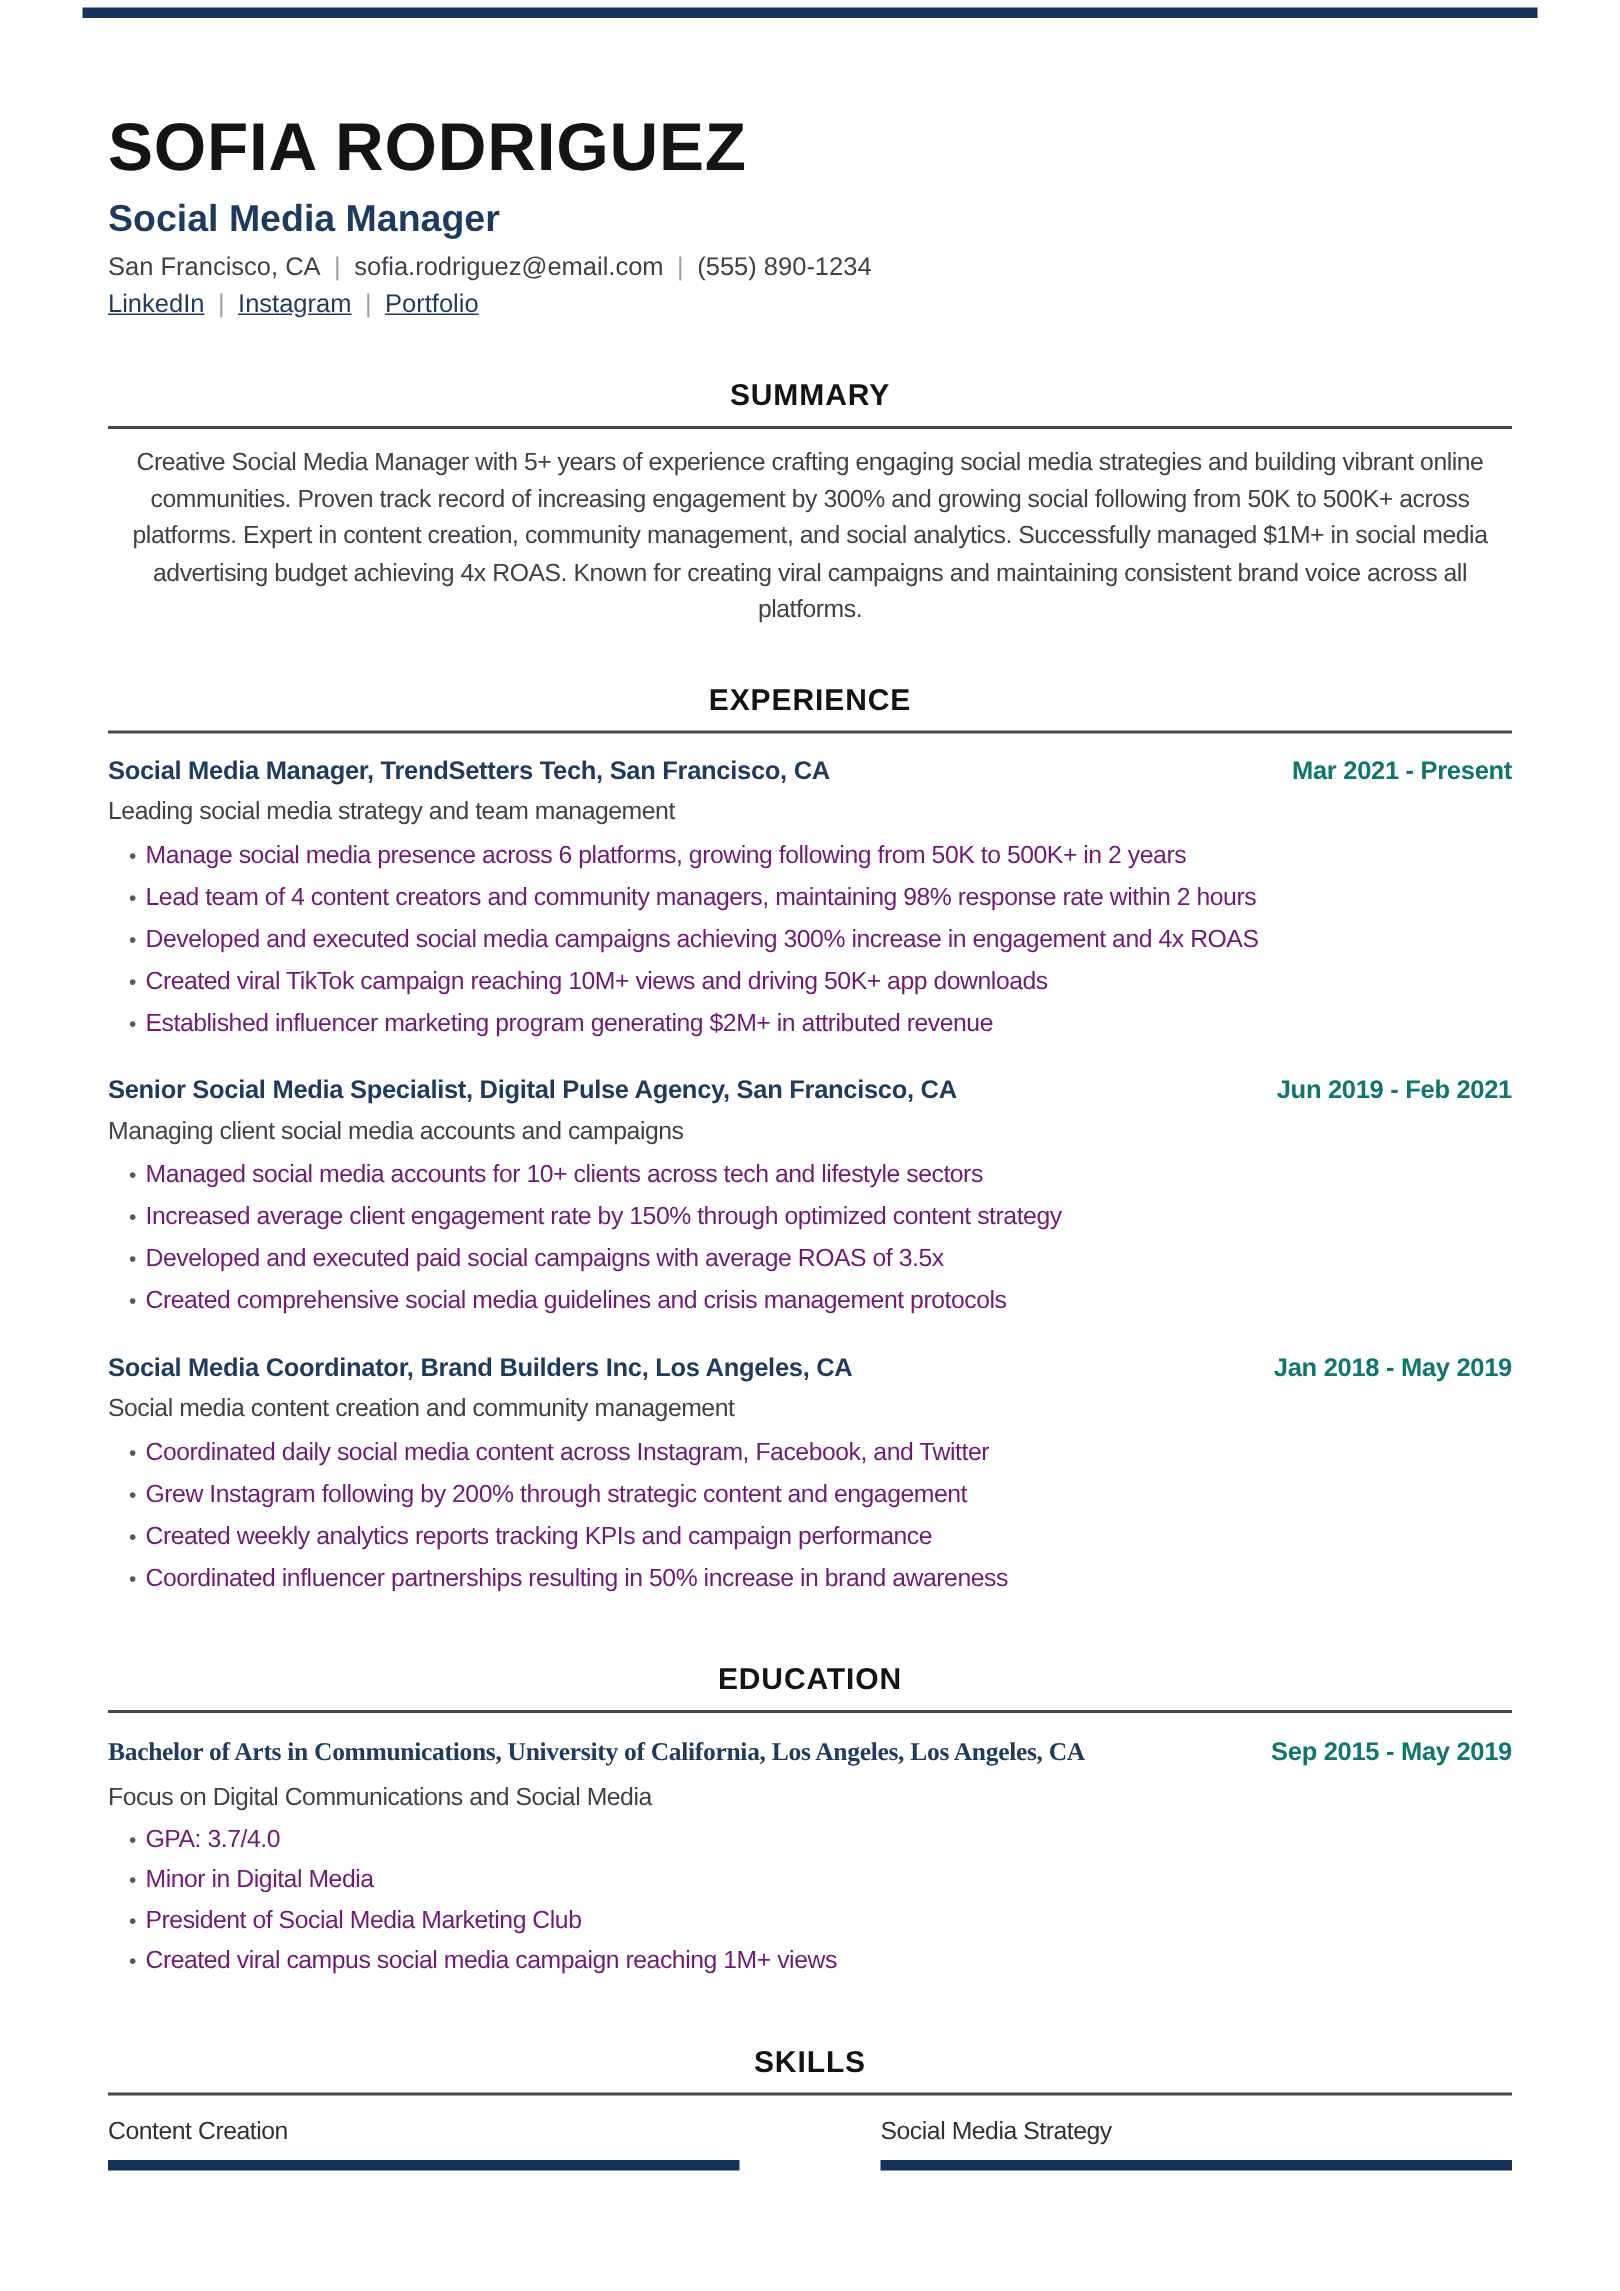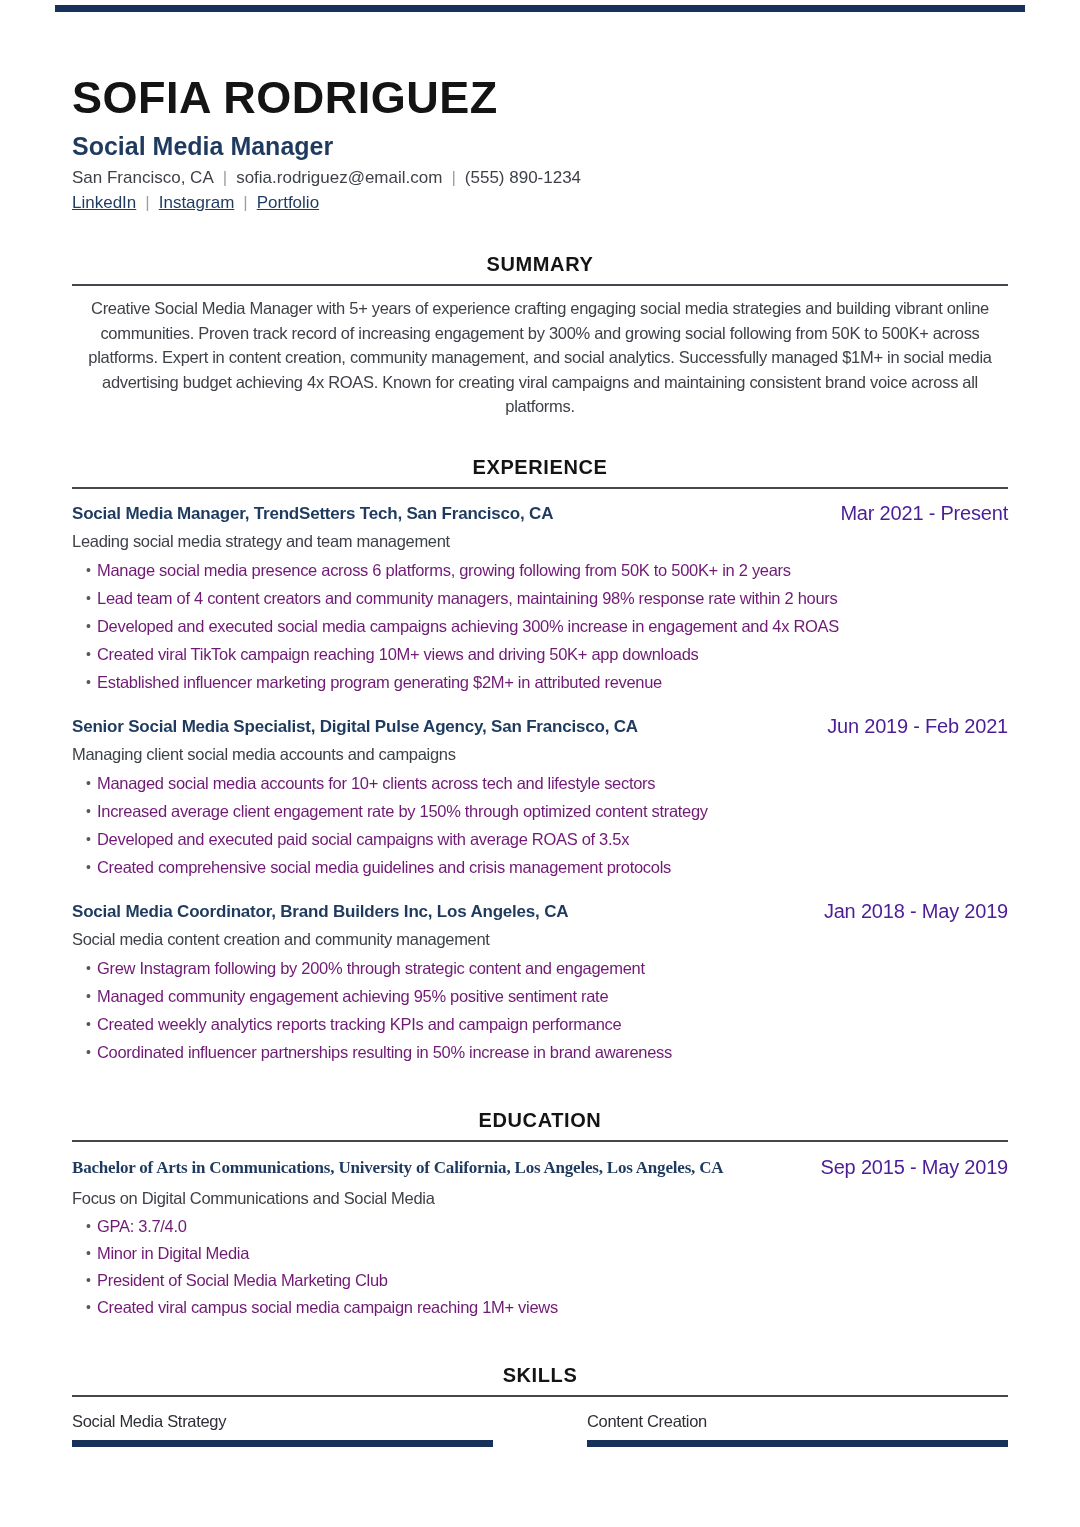--- a/index.html
+++ b/index.html
@@ -75,22 +75,22 @@
     display: flex; justify-content: space-between;
     align-items: flex-start; gap: 10px;
   }
   .entry-title {
     font-size: 17px; line-height: 21px;
     font-weight: bold; color: #1e3a5f;
     letter-spacing: -0.2px;
   }
   .edu .entry-title { max-width: 660px; line-height: 27px; font-family: Liberation Serif, serif; }
   .entry-dates {
-    font-size: 20px; line-height: 21px;
-    font-weight: normal; color: #4c1d95;
+    font-size: 17px; line-height: 21px;
+    font-weight: bold; color: #0f766e;
     white-space: nowrap;
     letter-spacing: -0.2px;
   }
   .edu .entry-dates { line-height: 27px; }
   .entry-sub {
     margin-top: 6px;
     font-size: 16.5px; line-height: 22px;
     letter-spacing: -0.3px;
   }
   ul.bullets {
@@ -187,22 +187,22 @@
       </ul>
     </div>
 
     <div class="entry">
       <div class="entry-head">
         <div class="entry-title">Social Media Coordinator, Brand Builders Inc, Los Angeles, CA</div>
         <div class="entry-dates">Jan 2018 - May 2019</div>
       </div>
       <div class="entry-sub">Social media content creation and community management</div>
       <ul class="bullets">
+        <li>Coordinated daily social media content across Instagram, Facebook, and Twitter</li>
         <li>Grew Instagram following by 200% through strategic content and engagement</li>
-        <li>Managed community engagement achieving 95% positive sentiment rate</li>
         <li>Created weekly analytics reports tracking KPIs and campaign performance</li>
         <li>Coordinated influencer partnerships resulting in 50% increase in brand awareness</li>
       </ul>
     </div>
   </div>
 
   <div class="section gap-lg edu">
     <div class="section-heading">EDUCATION</div>
     <hr class="rule">
 
@@ -219,23 +219,23 @@
         <li>Created viral campus social media campaign reaching 1M+ views</li>
       </ul>
     </div>
   </div>
 
   <div class="section gap-lg">
     <div class="section-heading">SKILLS</div>
     <hr class="rule">
     <div class="skills-grid">
       <div>
+        <div class="skill-label">Content Creation</div>
+        <div class="skill-bar"></div>
+      </div>
+      <div>
         <div class="skill-label">Social Media Strategy</div>
         <div class="skill-bar"></div>
       </div>
-      <div>
-        <div class="skill-label">Content Creation</div>
-        <div class="skill-bar"></div>
-      </div>
     </div>
   </div>
 
 </div>
 
 </body></html>

